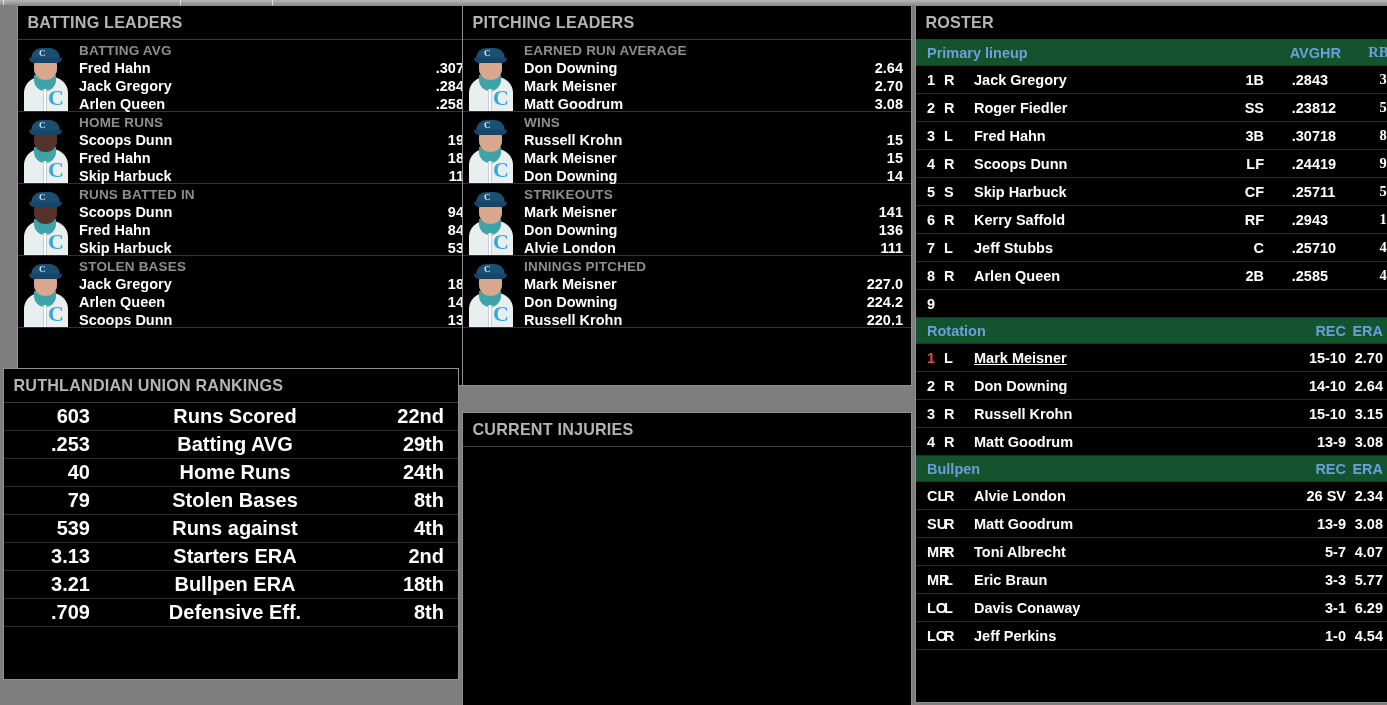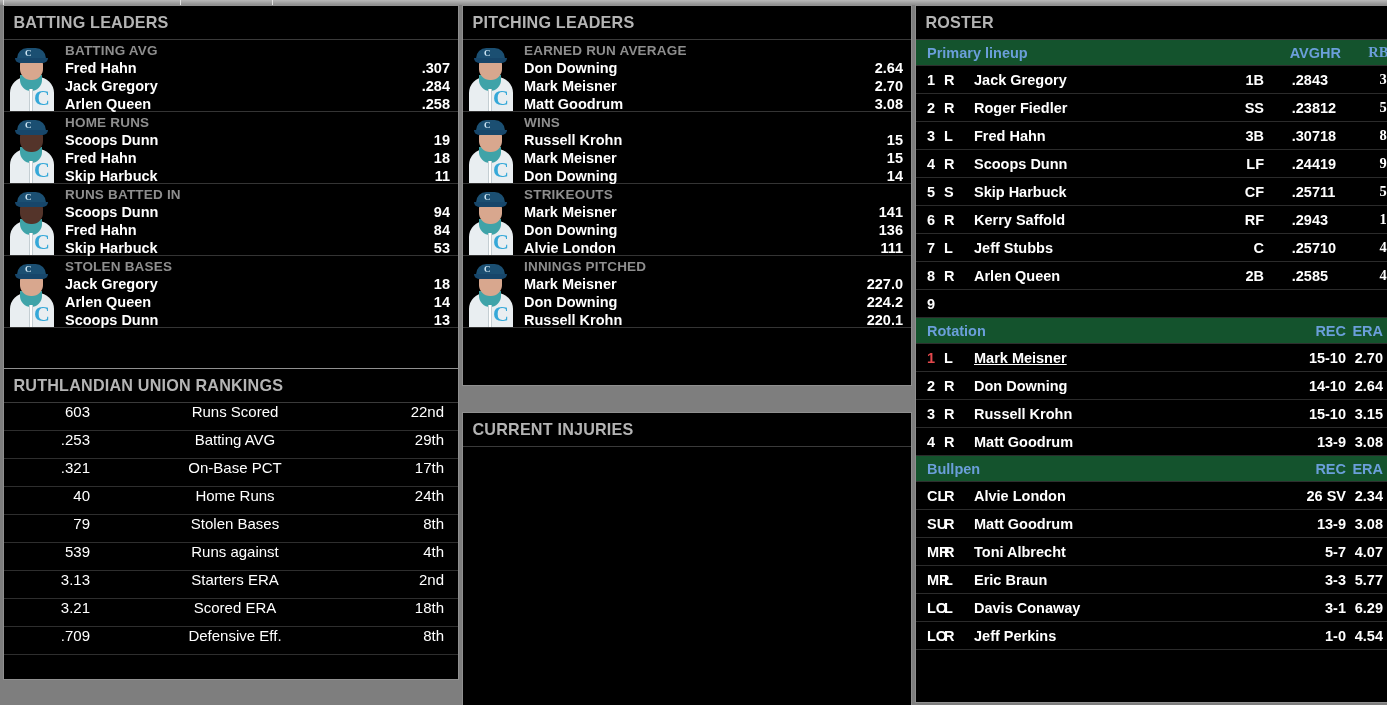--- a/index.html
+++ b/index.html
@@ -146,25 +146,26 @@
     font-size: 14.5px;
     font-weight: bold;
     line-height: 18px;
     white-space: nowrap;
   }
   .lead-row .val { font-variant-numeric: tabular-nums; }
 
   
   .rank-row {
     display: flex;
+    align-items: center;
     height: 28px;
     border-bottom: 1px solid #2e2e2e;
     color: #ffffff;
-    font-size: 15px;
-    font-weight: normal;
+    font-size: 20px;
+    font-weight: bold;
   }
   .rank-val  { width: 86px; text-align: right; }
   .rank-name { flex: 1; text-align: center; }
   .rank-pos  { width: 78px; text-align: right; padding-right: 14px; }
 
   
   .sect-head {
     display: flex;
     align-items: center;
     height: 26px;
@@ -209,21 +210,21 @@
 <body>
 
 <div id="app">
 
   <div class="tabstrip">
     <div class="tseg" style="left:3px"></div>
     <div class="tseg" style="left:180px"></div>
     <div class="tseg" style="left:272px"></div>
   </div>
 
-  <div class="panel" style="left:3px; top:5px; width:456px; height:381px;">
+  <div class="panel" style="left:17px; top:5px; width:456px; height:381px;">
     <div class="panel-title">BATTING LEADERS</div>
     <div class="title-rule"></div>
     <div id="batting-groups">
         <div class="lead-group">
           <div class="portrait">
             <div class="p-body"></div>
             <div class="p-collar"></div>
             <div class="p-placket"></div>
             <div class="p-logo">C</div>
             <div class="p-face"></div>
@@ -454,25 +455,20 @@
           <span class="rank-val">603</span>
           <span class="rank-name">Runs Scored</span>
           <span class="rank-pos">22nd</span>
         </div>
         <div class="rank-row">
           <span class="rank-val">.253</span>
           <span class="rank-name">Batting AVG</span>
           <span class="rank-pos">29th</span>
         </div>
         <div class="rank-row">
-          <span class="rank-val">.321</span>
-          <span class="rank-name">On-Base PCT</span>
-          <span class="rank-pos">17th</span>
-        </div>
-        <div class="rank-row">
           <span class="rank-val">40</span>
           <span class="rank-name">Home Runs</span>
           <span class="rank-pos">24th</span>
         </div>
         <div class="rank-row">
           <span class="rank-val">79</span>
           <span class="rank-name">Stolen Bases</span>
           <span class="rank-pos">8th</span>
         </div>
         <div class="rank-row">
@@ -480,21 +476,21 @@
           <span class="rank-name">Runs against</span>
           <span class="rank-pos">4th</span>
         </div>
         <div class="rank-row">
           <span class="rank-val">3.13</span>
           <span class="rank-name">Starters ERA</span>
           <span class="rank-pos">2nd</span>
         </div>
         <div class="rank-row">
           <span class="rank-val">3.21</span>
-          <span class="rank-name">Scored ERA</span>
+          <span class="rank-name">Bullpen ERA</span>
           <span class="rank-pos">18th</span>
         </div>
         <div class="rank-row">
           <span class="rank-val">.709</span>
           <span class="rank-name">Defensive Eff.</span>
           <span class="rank-pos">8th</span>
         </div>
       </div>
   </div>
 

